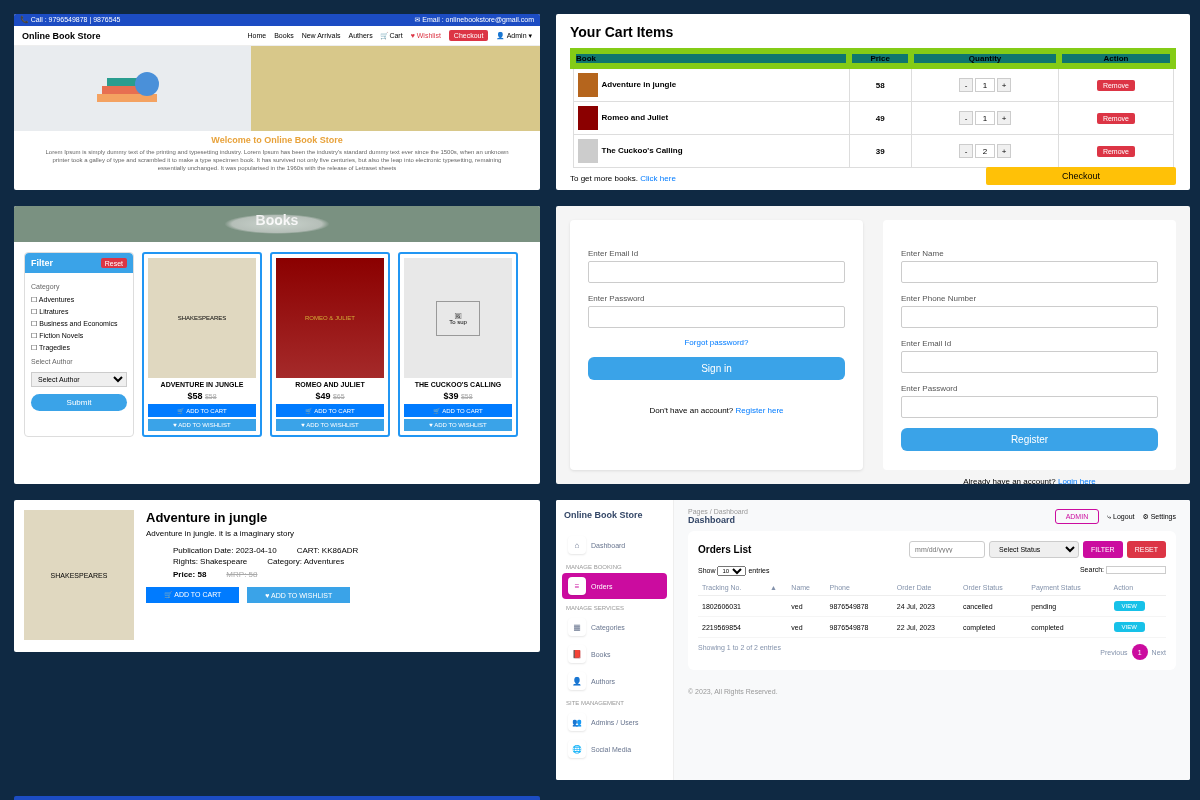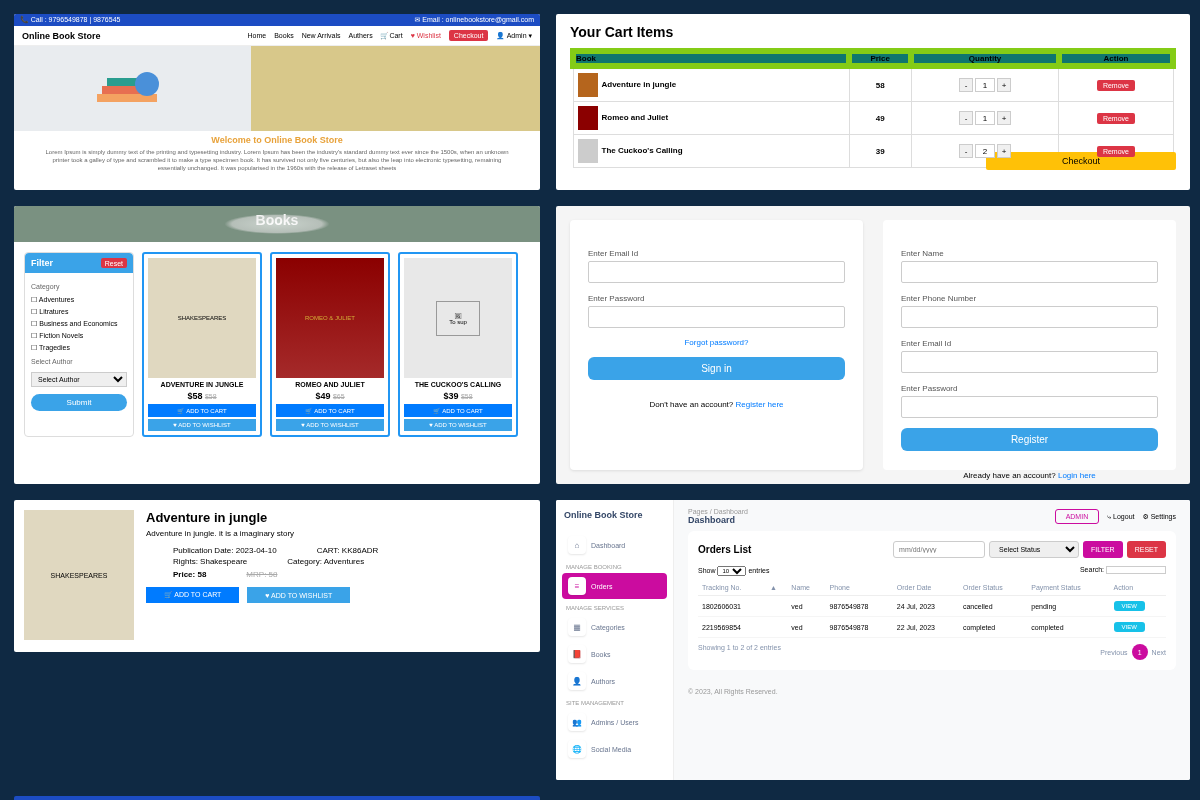--- a/index.html
+++ b/index.html
@@ -61,31 +61,31 @@
 .wish-btn { background:#3aa3e8; color:#fff; width:100%; padding:3px; font-size:6px; border:none; margin-top:2px; cursor:pointer; }
 
 
 .p4 { height:278px; display:flex; gap:20px; padding:14px; background:#f5f5f5; }
 .auth-card { background:#fff; flex:1; padding:18px; border-radius:4px; box-shadow:0 1px 3px rgba(0,0,0,0.1); }
 .auth-h { font-size:14px; font-weight:bold; margin-bottom:12px; }
 .fld-lbl { font-size:8px; color:#555; margin-bottom:3px; margin-top:11px; }
 .fld-in { width:100%; padding:5px; border:1px solid #ccc; border-radius:2px; font-size:9px; }
 .forgot { text-align:center; color:#007bff; font-size:8px; margin:10px 0; cursor:pointer; }
 .signin-btn { background:#3aa3e8; color:#fff; width:100%; padding:6px; border:none; border-radius:6px; font-size:10px; cursor:pointer; }
-.reg-txt { text-align:center; font-size:8px; margin-top:20px; }
+.reg-txt { text-align:center; font-size:8px; margin-top:26px; }
 .reg-link { color:#007bff; cursor:pointer; }
 
 
 .p5 { height:152px; padding:10px; }
 .detail-wrap { display:flex; gap:12px; }
 .detail-cover { width:110px; height:130px; background:#e0d8c0; }
 .detail-info { flex:1; font-size:8px; }
 .detail-title { font-size:13px; font-weight:bold; margin-bottom:4px; }
 .detail-desc { font-size:8px; margin-bottom:8px; }
-.detail-row { display:flex; gap:40px; margin:2px 0;padding-left:27px; }
+.detail-row { display:flex; gap:20px; margin:2px 0;padding-left:27px; }
 .detail-btns { display:flex; gap:8px; margin-top:8px; }
 .dbtn { padding:4px 18px; color:#fff; font-size:7px; border:none; cursor:pointer; }
 .dbtn-add { background:#007bff; }
 .dbtn-wish { background:#3aa3e8; }
 
 
 .p6 { height:280px; display:flex; }
 .dash-side { width:118px; background:#fff; border-right:1px solid #eee; padding:8px 6px; font-size:7px; }
 .dash-brand { font-size:9px; font-weight:bold; color:#344767; margin-bottom:10px; padding:2px; }
 .side-i { padding:4px 6px; display:flex; align-items:center; gap:5px; color:#67748e; cursor:pointer; border-radius:4px; margin:1px 0; }
@@ -192,20 +192,21 @@
       <td><b>39</b></td>
       <td><div class="qty-box">
                 <button class="qty-btn">-</button>
                 <input class="qty-in" value="2" style="">
                 <button class="qty-btn">+</button>
               </div></td>
       <td><button class="rem-btn">Remove</button></td>
     </tr>
   </tbody>
       </table>
+  <div class="more-txt"><span>To get more books. </span><span class="more-link">Click here</span></div>
   <div class="checkout-btn">Checkout</div>
 </div>
 
 <div class="panel p3">
   <div class="books-hero">Books</div>
   <div class="books-body">
     <div class="filter">
       <div class="filter-h">
             <span>Filter</span>
             <button class="reset-btn">Reset</button>
@@ -342,21 +343,21 @@
       <div class="dash-acts">
         <span class="admin-btn">ADMIN</span>
         <span>⤷ Logout</span>
         <span>⚙ Settings</span>
       </div>
     </div>
     <div class="orders-card">
       <div class="orders-h">
         <span class="orders-title">Orders List</span>
         <div class="orders-filters">
-          <input class="date-in" style="width: 92px;" placeholder="mm/dd/yyyy">
+          <input class="date-in" style="width: 76px;" placeholder="mm/dd/yyyy">
           <select class="status-sel" style="width:90px"><option>Select Status</option></select>
           <button class="filter-btn">FILTER</button>
           <button class="reset2-btn">RESET</button>
         </div>
       </div>
       <div class="tbl-ctrl">
         <span><span>Show</span> <select style="font-size:6px"><option>10</option></select> <span>entries</span></span>
         <span><span>Search:</span> <input style="width: 60px; font-size: 6px; border: 1px solid rgb(204, 204, 204);"></span>
       </div>
       <table class="orders-tbl">

